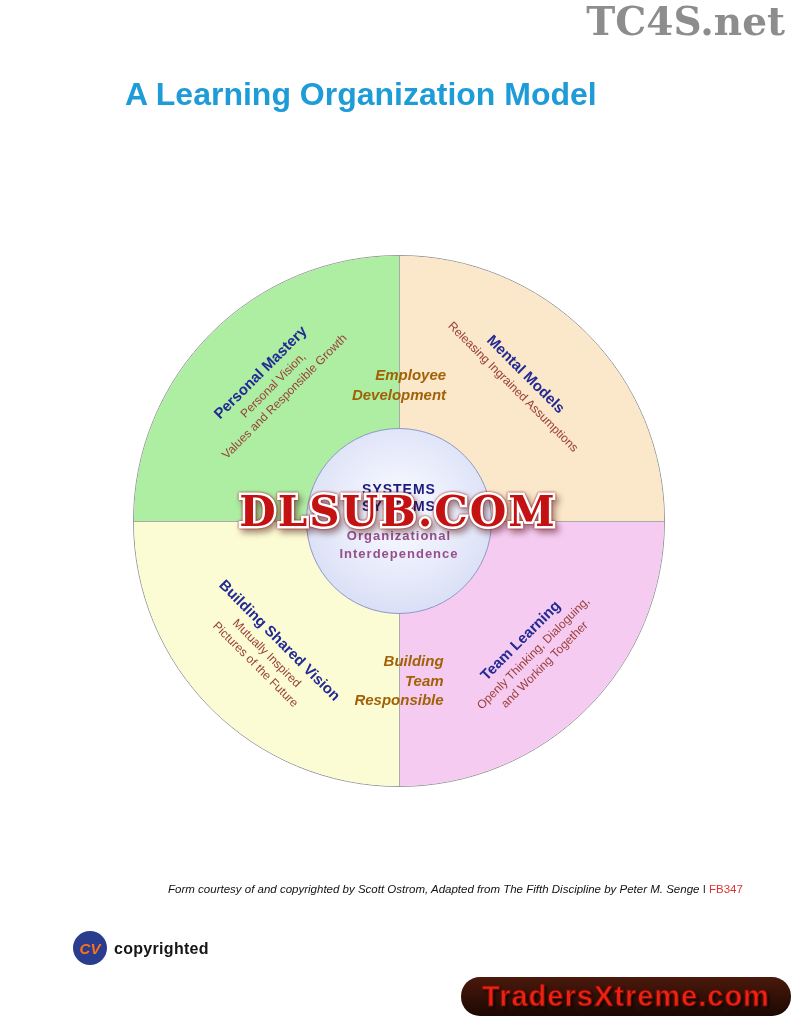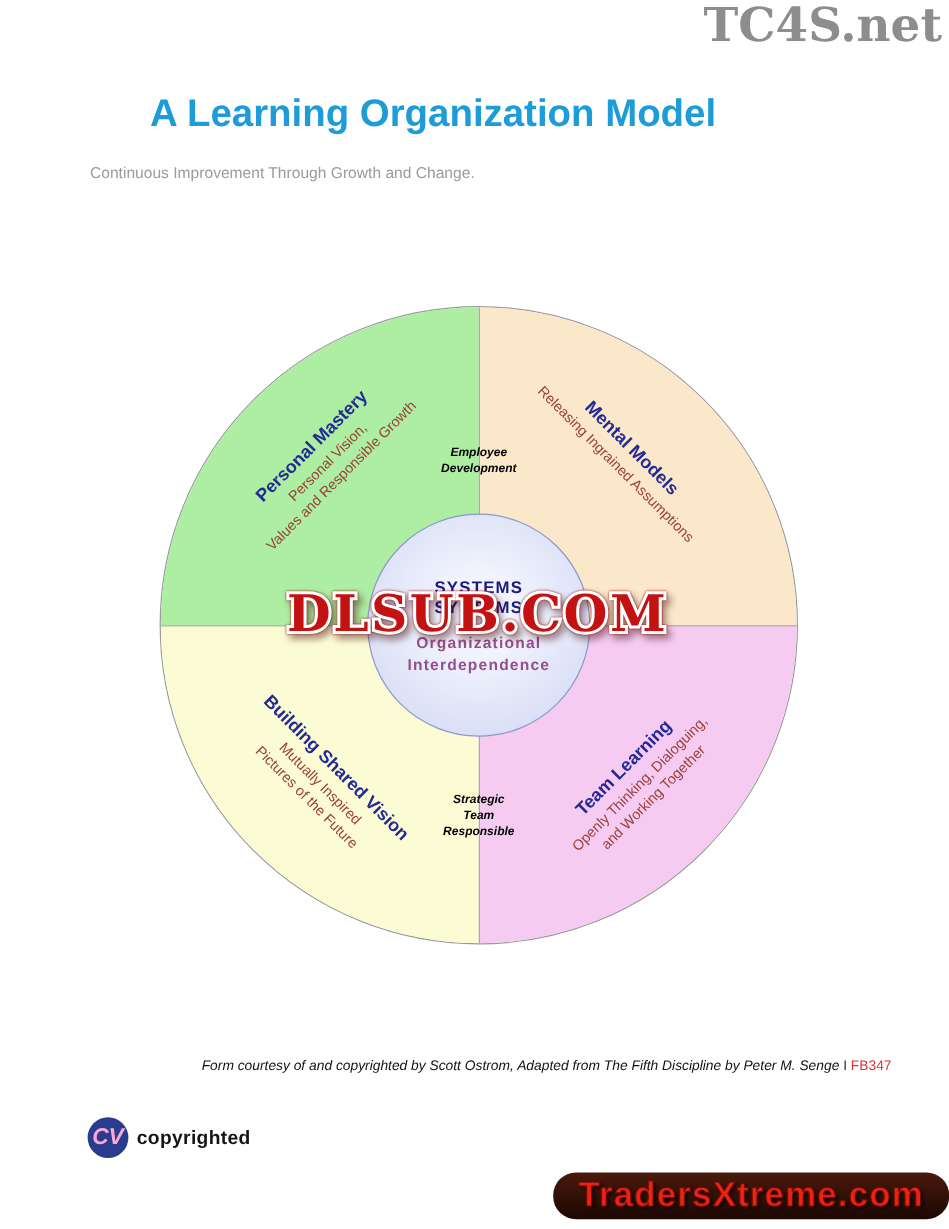--- a/index.html
+++ b/index.html
@@ -33,22 +33,22 @@
   .qlabel{
     position:absolute;text-align:center;white-space:nowrap;z-index:2;
   }
   .qlabel .q-title{font-size:15px;font-weight:bold;color:#232a94;line-height:1.25;}
   .qlabel .q-sub{font-size:12px;color:#99403a;line-height:1.35;}
   .ql-tl{left:138px;top:128px;transform:translate(-50%,-50%) rotate(-45deg);}
   .ql-tr{left:386px;top:124px;transform:translate(-50%,-50%) rotate(45deg);}
   .ql-bl{left:134px;top:396px;transform:translate(-50%,-50%) rotate(45deg);}
   .ql-br{left:398px;top:396px;transform:translate(-50%,-50%) rotate(-45deg);}
   .connector{
-    position:absolute;z-index:2;text-align:center;
-    font-size:10px;font-weight:bold;font-style:italic;color:#000000;line-height:1.3;
+    position:absolute;z-index:2;text-align:right;
+    font-size:15px;font-weight:bold;font-style:italic;color:#a16207;line-height:1.3;
     transform:translate(-50%,-50%);white-space:nowrap;
   }
   .conn-top{left:265px;top:128px;}
   .conn-bottom{left:265px;top:424px;}
   .inner-circle{
     position:absolute;left:50%;top:50%;width:186px;height:186px;z-index:3;
     transform:translate(-50%,-50%);border-radius:50%;
     background:radial-gradient(circle at 50% 45%, #f1f3fd 25%, #cdd5f2 100%);
     border:1px solid #8f97c9;box-sizing:border-box;
     text-align:center;padding-top:52px;
@@ -66,22 +66,22 @@
   }
   
   .credit{
     position:absolute;left:130px;right:10px;top:883px;text-align:center;
     font-size:11.5px;font-style:italic;color:#111;
   }
   .credit .sep{color:#333;font-style:normal;}
   .credit .code{color:#e23030;font-style:normal;}
   .cv-logo{
     position:absolute;left:73px;top:931px;width:34px;height:34px;border-radius:50%;
-    background:#2a3c8e;color:#f9a8d4;display:flex;align-items:center;justify-content:center;
-    font-weight:bold;font-style:italic;font-size:19px;
+    background:#2a3c8e;color:#f97316;display:flex;align-items:center;justify-content:center;
+    font-weight:bold;font-style:italic;font-size:15px;
   }
   .cv-name{
     position:absolute;left:114px;top:940px;font-size:16px;font-weight:bold;color:#151515;letter-spacing:.3px;
   }
   .copyright{
     position:absolute;left:240px;width:480px;top:944px;text-align:center;
     font-size:11px;color:#999;
   }
   .copyright a{color:#2b2bd4;text-decoration:underline;cursor:pointer;}
   .traders-bar{
@@ -96,21 +96,20 @@
   }
 </style>
 </head>
 <body>
 
 <div class="page">
 
   <div class="tc4s">TC4S.net</div>
 
   <h1 class="title">A Learning Organization Model</h1>
-  <div class="subtitle">Continuous Improvement Through Growth and Change.</div>
 
   <div class="circle">
     <div class="quads">
       <div style="background: rgb(173, 238, 162);"></div>
       <div style="background: rgb(251, 231, 201);"></div>
       <div style="background: rgb(252, 252, 212);"></div>
       <div style="background: rgb(246, 203, 242);"></div>
     </div>
     <div class="vline"></div>
     <div class="hline"></div>
@@ -137,21 +136,21 @@
       <div class="q-sub">Openly Thinking, Dialoguing,</div>
       <div class="q-sub">and Working Together</div>
     </div>
 
     <div class="connector conn-top">
       <div>Employee</div>
       <div>Development</div>
     </div>
 
     <div class="connector conn-bottom">
-      <div>Strategic</div>
+      <div>Building</div>
       <div>Team</div>
       <div>Responsible</div>
     </div>
 
     <div class="inner-circle">
       <div class="center-title">SYSTEMS</div>
       <div class="center-title">SYSTEMS</div>
       <div class="center-sub">
         <div>Organizational</div>
         <div>Interdependence</div>

